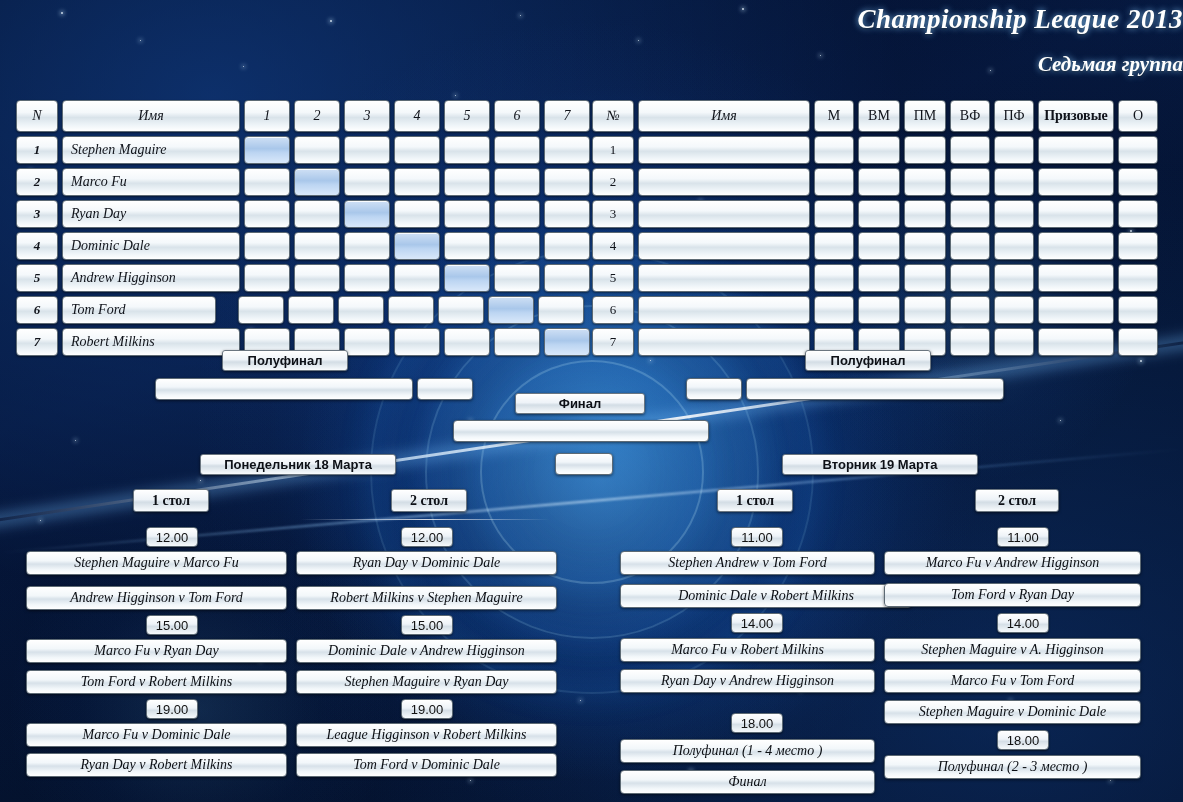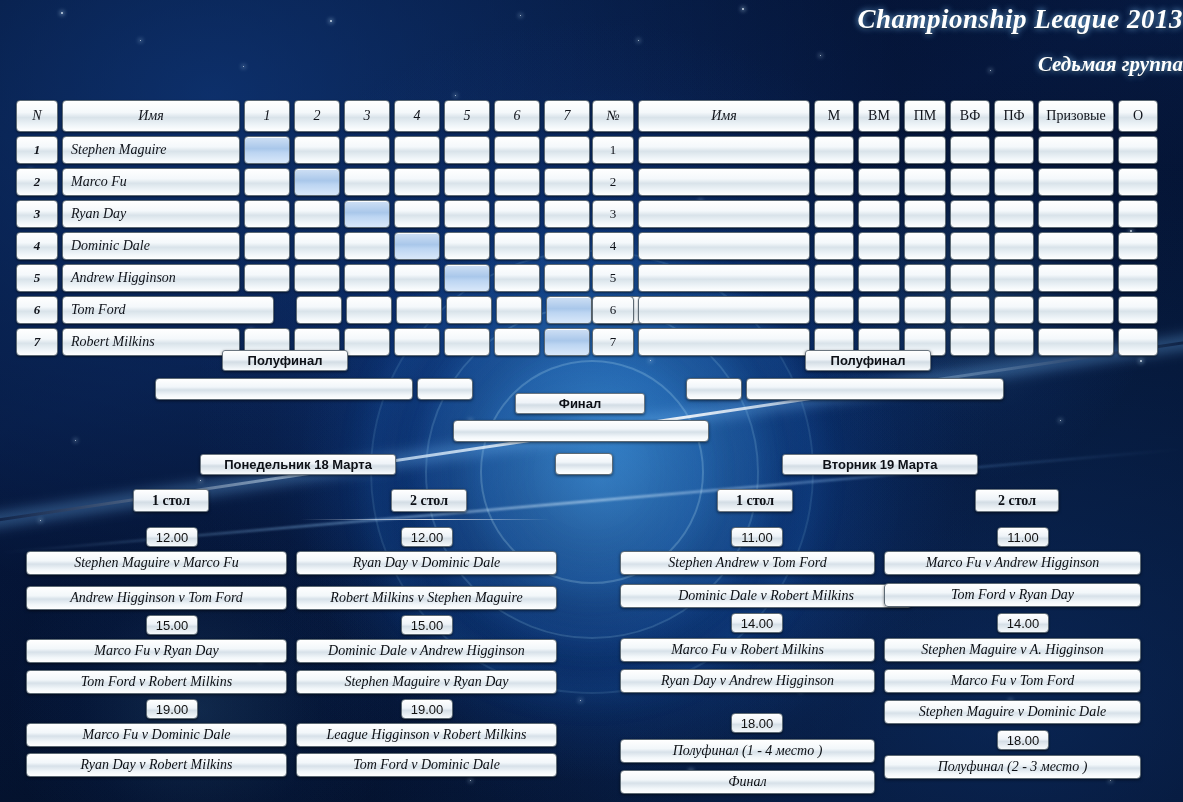--- a/index.html
+++ b/index.html
@@ -89,21 +89,21 @@
     box-shadow: inset 0 1px 0 rgba(255,255,255,0.9), 0 1px 2px rgba(0,0,0,0.45);
     display: flex;
     align-items: center;
     justify-content: center;
     color: #10131a;
     font-size: 13px;
     overflow: hidden;
     white-space: nowrap;
   }
   .cell.hdr { font-style: italic; font-weight: normal; font-size: 14px; }
-  .cell.hdr.bold { font-style: normal; font-weight: normal; }
+  .cell.hdr.bold { font-style: normal; font-weight: bold; }
   .cell.name { justify-content: flex-start; padding-left: 8px; font-style: italic; font-size: 14px; }
   .cell.num  { font-style: italic; font-weight: bold; font-size: 13px; }
   .cell.blue {
     background: linear-gradient(to bottom, #cfe0f5 0%, #a9c7ea 45%, #bcd5f2 60%, #d9e8fa 100%);
   }
 
   
   .grid { position: absolute; }
   #left-table  { left: 16px;  top: 100px; }
   #right-table { left: 592px; top: 100px; }
@@ -305,21 +305,21 @@
         <div class="cell" style="width: 46px; height: 28px; margin-right: 4px;"></div>
         <div class="cell" style="width: 46px; height: 28px; margin-right: 4px;"></div>
         <div class="cell" style="width: 46px; height: 28px; margin-right: 4px;"></div>
         <div class="cell" style="width: 46px; height: 28px; margin-right: 4px;"></div>
         <div class="cell blue" style="width: 46px; height: 28px; margin-right: 4px;"></div>
         <div class="cell" style="width: 46px; height: 28px; margin-right: 4px;"></div>
         <div class="cell" style="width: 46px; height: 28px; margin-right: 0px;"></div>
       </div>
       <div class="row" style="margin-bottom: 4px;">
         <div class="cell num" style="width: 42px; height: 28px; margin-right: 4px;">6</div>
-        <div class="cell name" style="width: 212px; height: 28px; margin-right: 22px;">Tom Ford</div>
+        <div class="cell name" style="width: 154px; height: 28px; margin-right: 22px;">Tom Ford</div>
         <div class="cell" style="width: 46px; height: 28px; margin-right: 4px;"></div>
         <div class="cell" style="width: 46px; height: 28px; margin-right: 4px;"></div>
         <div class="cell" style="width: 46px; height: 28px; margin-right: 4px;"></div>
         <div class="cell" style="width: 46px; height: 28px; margin-right: 4px;"></div>
         <div class="cell" style="width: 46px; height: 28px; margin-right: 4px;"></div>
         <div class="cell blue" style="width: 46px; height: 28px; margin-right: 4px;"></div>
         <div class="cell" style="width: 46px; height: 28px; margin-right: 0px;"></div>
       </div>
       <div class="row" style="margin-bottom: 4px;">
         <div class="cell num" style="width: 42px; height: 28px; margin-right: 4px;">7</div>

